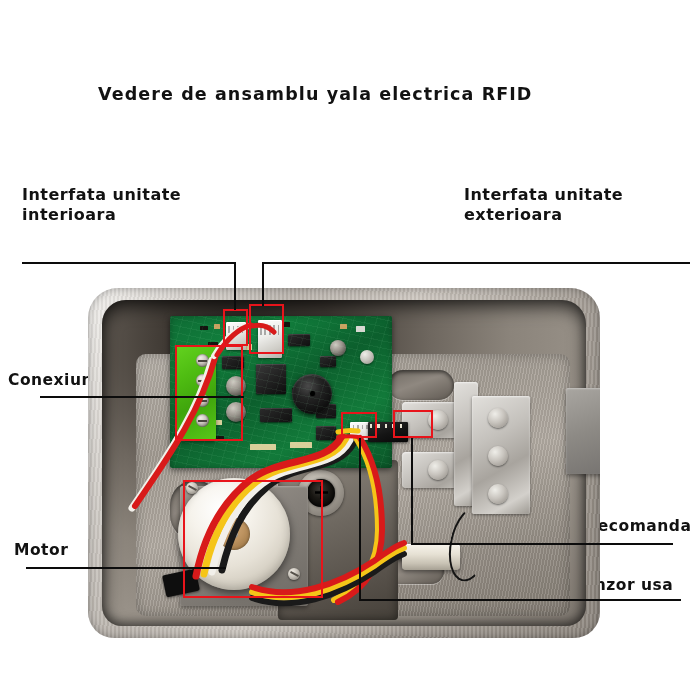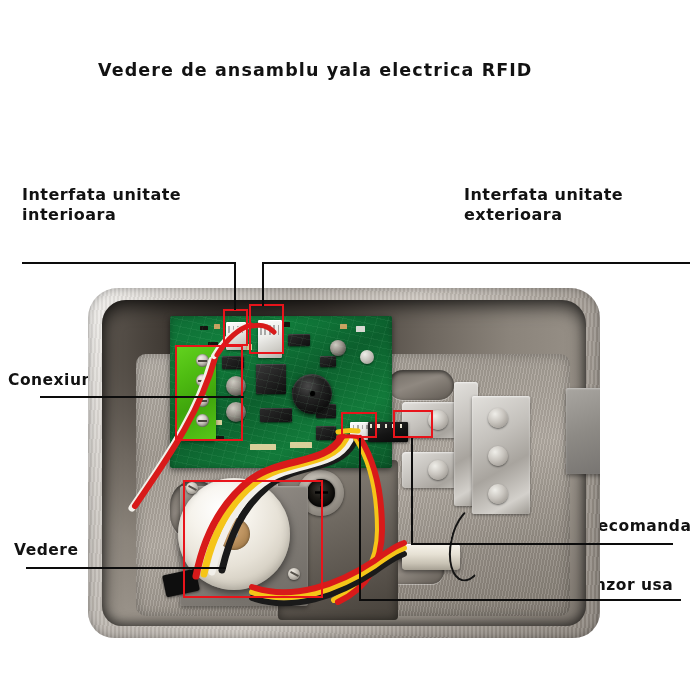--- a/index.html
+++ b/index.html
@@ -16,21 +16,21 @@
   
   .lbl{
     position:absolute;
     color:#121212;
     font-weight:700;
     letter-spacing:.5px;
     line-height:1.22;
     white-space:pre-line;
     font-family:"DejaVu Sans","Liberation Sans",sans-serif;
   }
-  #title{left:98px;top:60px;font-size:17.5px;letter-spacing:1.1px;}
+  #title{left:98px;top:84px;font-size:17.5px;letter-spacing:1.1px;}
   #lbl-in{left:22px;top:185px;font-size:16px;}
   #lbl-out{left:464px;top:185px;font-size:16px;}
   #lbl-conn{left:8px;top:371px;font-size:15.5px;}
   #lbl-motor{left:14px;top:541px;font-size:15.5px;}
   #lbl-remote{left:572px;top:517px;font-size:15.5px;}
   #lbl-sensor{left:572px;top:576px;font-size:15.5px;}
 
   
   .ln{position:absolute;background:#0c0c0c;}
   .lnh{height:2px;}
@@ -226,21 +226,21 @@
 
 <div class="stage">
 
   <div class="lbl" id="title">Vedere de ansamblu yala electrica RFID</div>
 
   <div class="lbl" id="lbl-in">Interfata unitate
 interioara</div>
   <div class="lbl" id="lbl-out">Interfata unitate
 exterioara</div>
   <div class="lbl" id="lbl-conn">Conexiuni</div>
-  <div class="lbl" id="lbl-motor">Vedere</div>
+  <div class="lbl" id="lbl-motor">Motor</div>
   <div class="lbl" id="lbl-remote">Telecomanda</div>
   <div class="lbl" id="lbl-sensor">Senzor usa</div>
 
   <div class="photo">
 
     <div class="case-rim"></div>
     <div class="case-inner">
 
       <div class="baseplate"></div>
 

